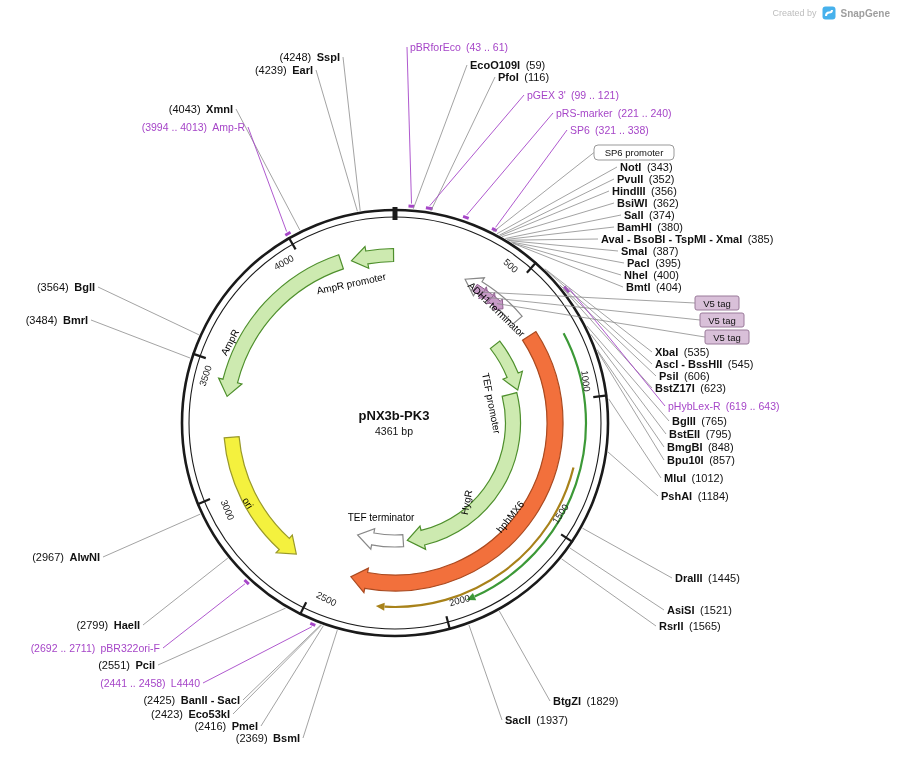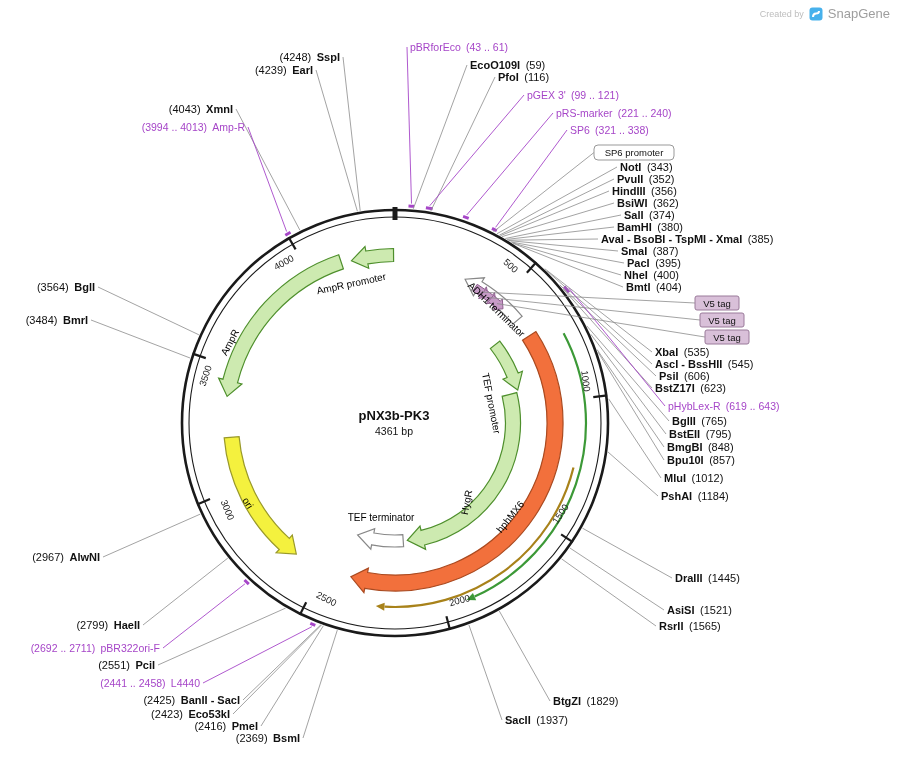--- a/index.html
+++ b/index.html
@@ -12,21 +12,21 @@
   .primer{font-size:10.5px;fill:#a646c8;}
   .leader{stroke:#8c8c8c;stroke-width:0.8;fill:none;}
   .leader-purple{stroke:#a646c8;stroke-width:0.9;fill:none;}
   .tick-label{font-size:9.5px;fill:#222;}
   .feature-label{font-size:10px;fill:#000;}
   .plasmid-name{font-size:13px;font-weight:700;}
   .plasmid-length{font-size:10.5px;}
   .box-label{font-size:9.5px;}
   .brand{position:absolute;top:6px;right:10px;display:flex;align-items:center;gap:5px;z-index:5;}
   .created-by{font-size:9px;color:#bdbdbd;}
-  .brand-name{font-size:13px;font-weight:400;color:#9e9e9e;}
+  .brand-name{font-size:10px;font-weight:700;color:#9e9e9e;}
 </style>
 </head>
 <body>
 
 <div class="canvas">
   <div class="brand">
     <span class="created-by">Created by</span>
     <svg width="14" height="14" viewBox="0 0 14 14">
       <rect x="0.5" y="0.5" width="13" height="13" rx="3" fill="#47b1ec"></rect>
       <path d="M4 10 Q4 6.5 7 6.5 Q10 6.5 10 4" stroke="#ffffff" stroke-width="2" fill="none"></path>

